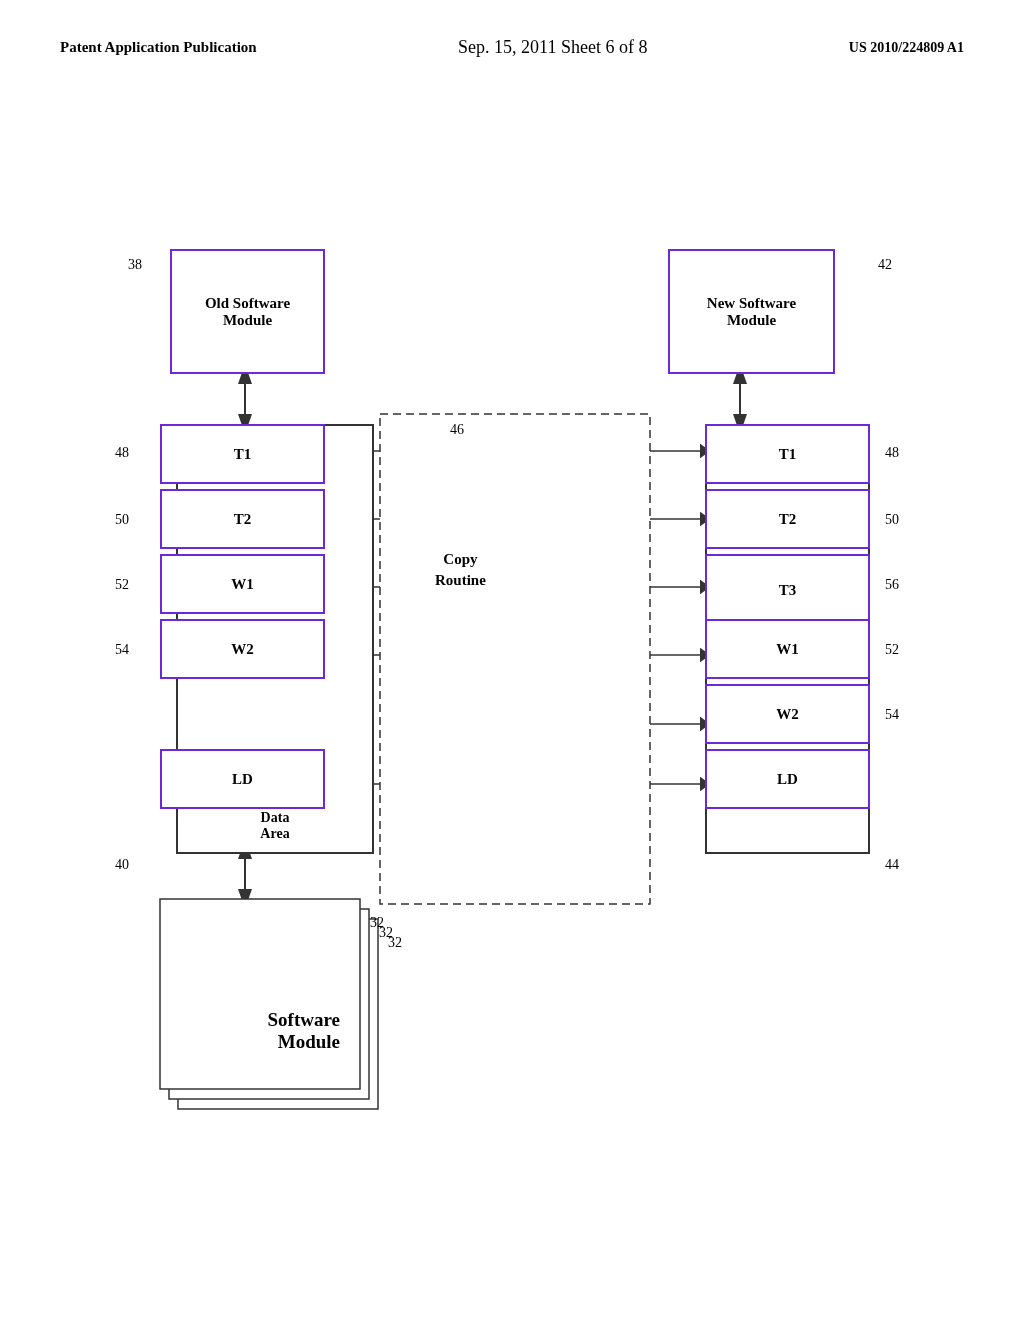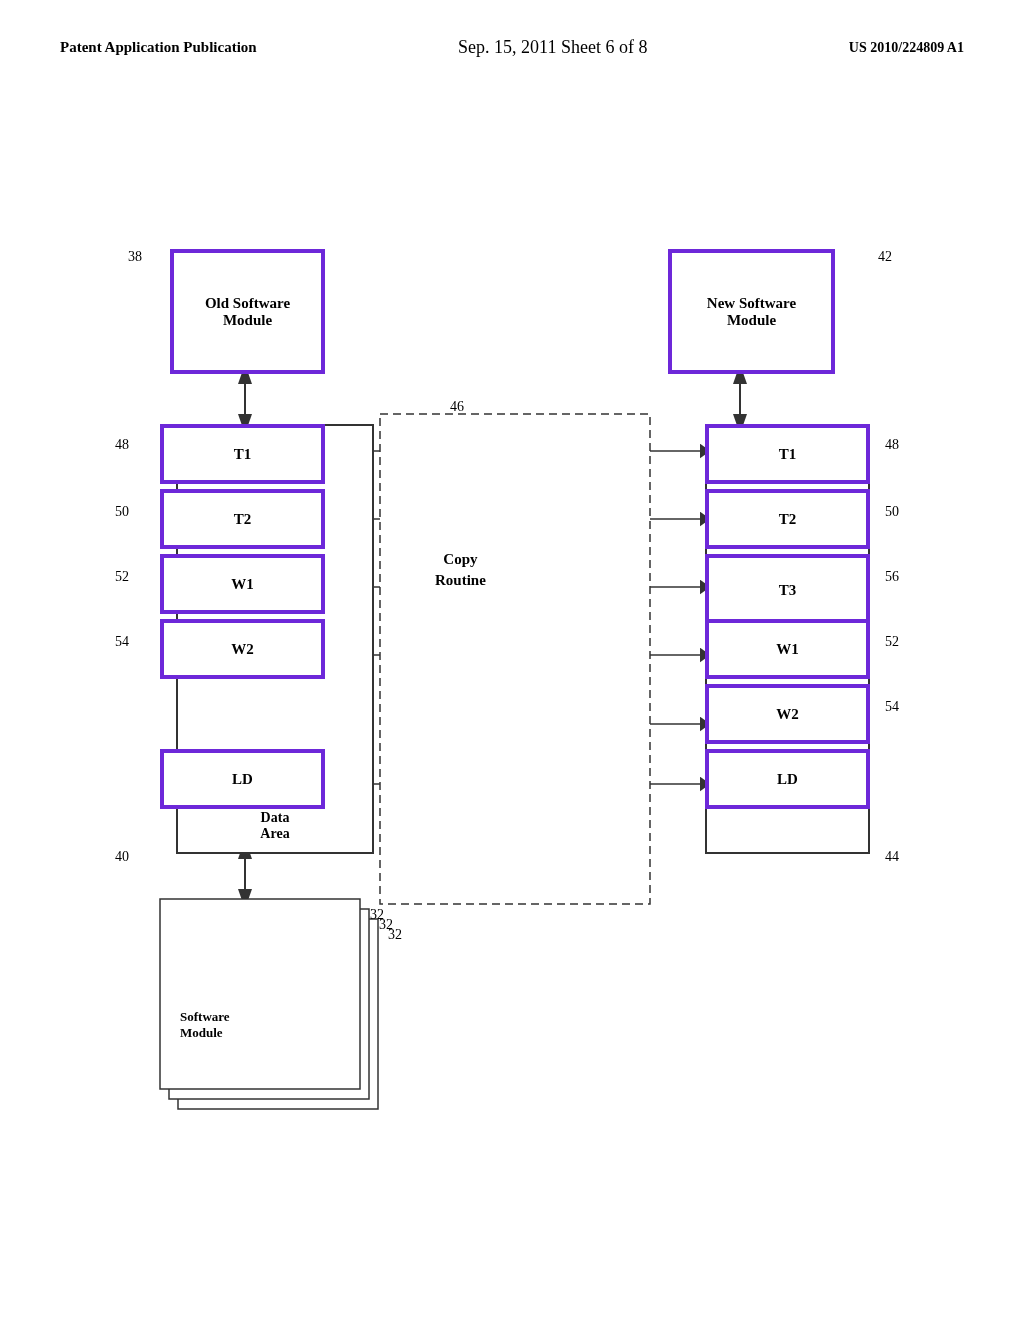--- a/index.html
+++ b/index.html
@@ -47,33 +47,34 @@
     .diagram {
       position: absolute;
       top: 180px;
       left: 60px;
       width: 920px;
       height: 1080px;
     }
     
     .box {
       position: absolute;
-      border: 4px solid #6d28d9;
+      border: 2px solid #6d28d9;
       background: #fff;
       display: flex;
       align-items: center;
       justify-content: center;
       text-align: center;
       font-size: 15px;
       font-weight: bold;
     }
     .label-ref {
       position: absolute;
       font-size: 14px;
       font-weight: normal;
+      margin-top: 8px;
     }
     
     .svg-overlay {
       position: absolute;
       top: 0;
       left: 0;
       width: 100%;
       height: 100%;
       pointer-events: none;
     }
@@ -202,39 +203,39 @@
     </div>
 
     <div class="box" style="left:645px; top:495px; width:165px; height:60px;">
       <span>W2</span>
     </div>
 
     <div class="box" style="left:645px; top:560px; width:165px; height:60px;">
       <span>LD</span>
     </div>
 
-    <div style="position:absolute; left:120px; top:820px; width:160px; text-align:left; font-size:13px; font-weight:bold; z-index:10;">
+    <div style="position:absolute; left:120px; top:820px; width:160px; text-align:right; font-size:19px; font-weight:bold; z-index:10;">
       Software<br>Module
     </div>
 
     <span class="label-ref" style="left:68px; top:60px;">38</span>
     <span class="label-ref" style="left:818px; top:60px;">42</span>
 
     <span class="label-ref" style="left:55px; top:248px;">48</span>
     <span class="label-ref" style="left:55px; top:315px;">50</span>
     <span class="label-ref" style="left:55px; top:380px;">52</span>
     <span class="label-ref" style="left:55px; top:445px;">54</span>
 
     <span class="label-ref" style="left:825px; top:248px;">48</span>
     <span class="label-ref" style="left:825px; top:315px;">50</span>
     <span class="label-ref" style="left:825px; top:380px;">56</span>
     <span class="label-ref" style="left:825px; top:445px;">52</span>
     <span class="label-ref" style="left:825px; top:510px;">54</span>
 
-    <span class="label-ref" style="left:390px; top:210px;text-align:right;">46</span>
+    <span class="label-ref" style="left:390px; top:225px;text-align:right;">46</span>
     <span class="label-ref" style="left:55px; top:660px;">40</span>
     <span class="label-ref" style="left:825px; top:660px;">44</span>
 
     <span class="label-ref" style="left:310px; top:718px;">32</span>
     <span class="label-ref" style="left:319px; top:728px;">32</span>
     <span class="label-ref" style="left:328px; top:738px;">32</span>
 
   </div>
 </div>
 

